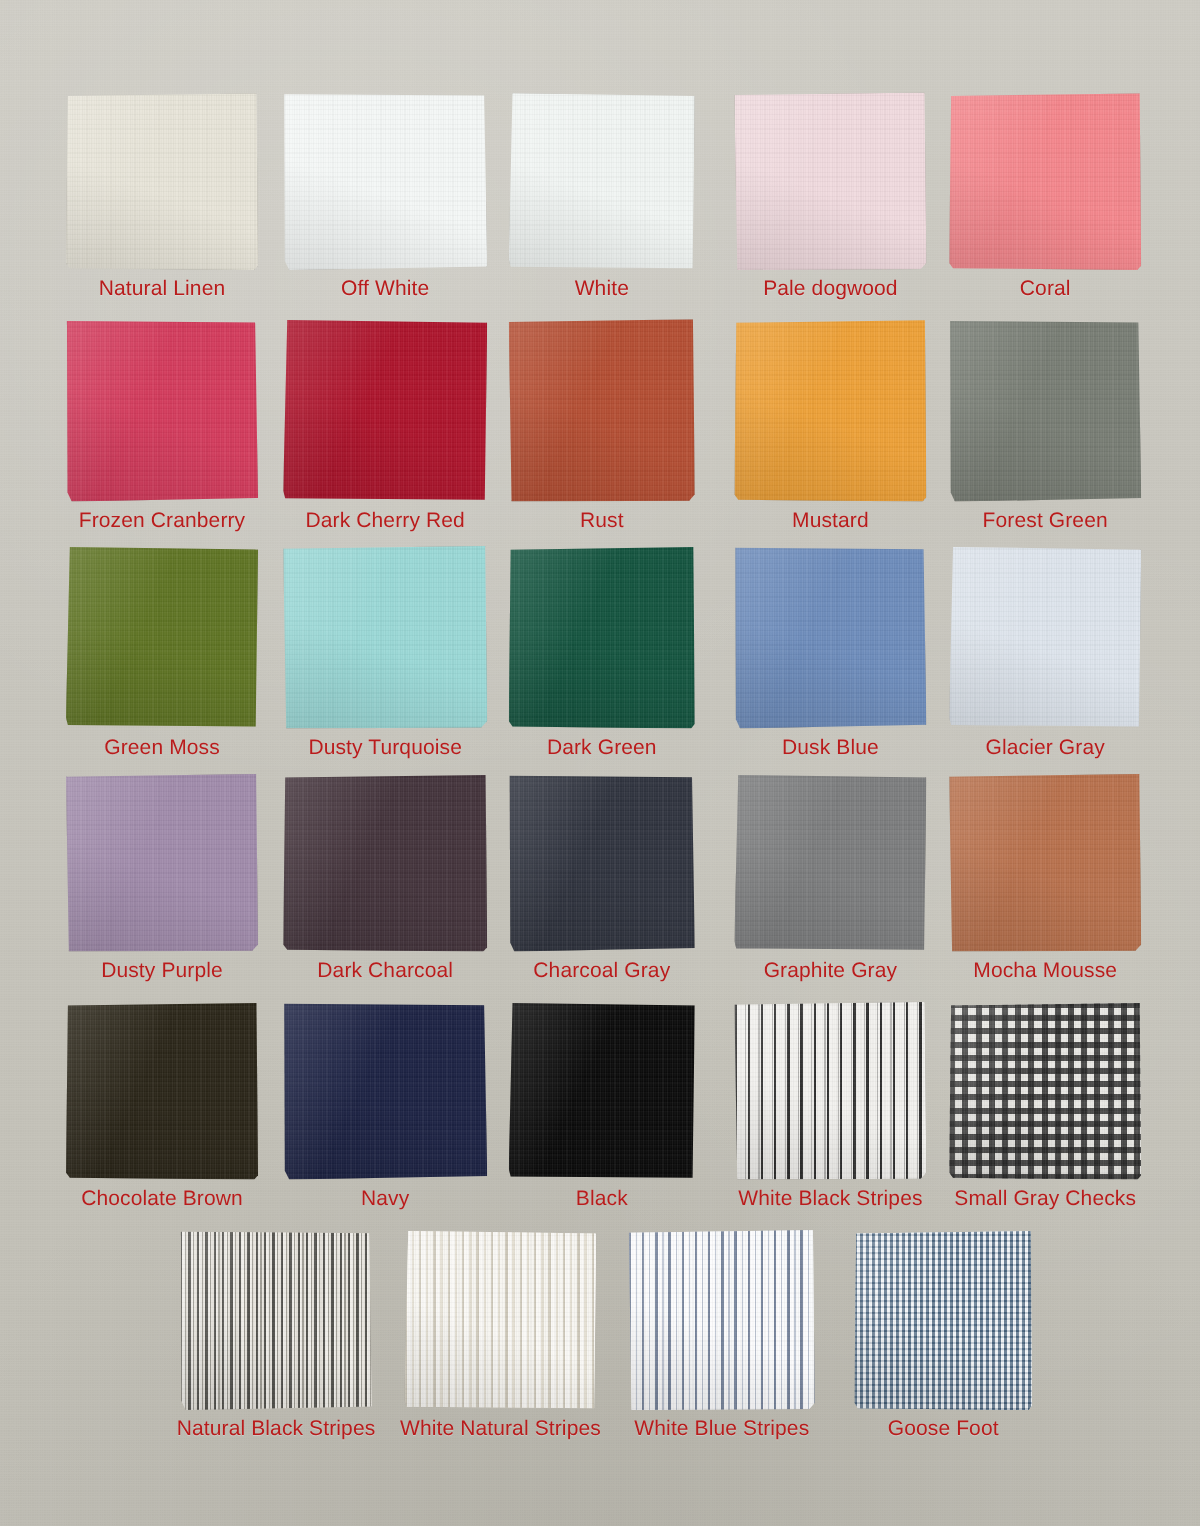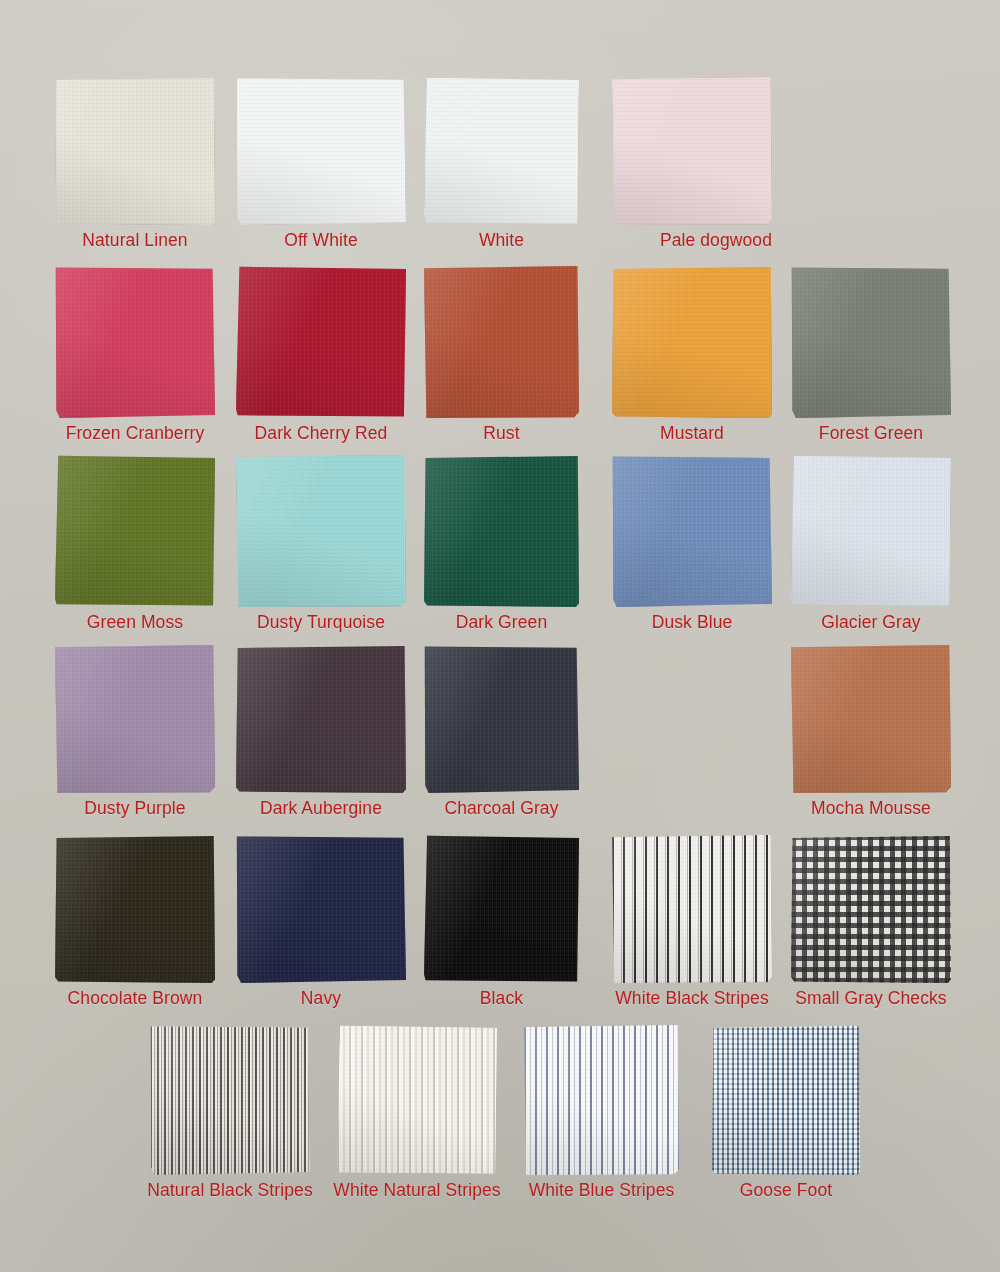--- a/index.html
+++ b/index.html
@@ -123,28 +123,37 @@
     </div>
     <div class="cell" style="left: 424px; top: 77px; width: 155px;">
       <div class="swatch-wrap" style="width: 155px; height: 148px;">
         <div class="swatch e3" style="background: rgb(241, 245, 243);">
           <div class="weave"></div>
           <div class="shade"></div>
         </div>
       </div>
       <div class="label">White</div>
     </div>
-    <div class="cell" style="left: 612px; top: 77px; width: 160px; align-items: flex-end;">
+    <div class="cell" style="left: 612px; top: 77px; width: 160px;">
       <div class="swatch-wrap" style="width: 160px; height: 148px;">
         <div class="swatch e4" style="background: rgb(240, 218, 222);">
           <div class="weave"></div>
           <div class="shade"></div>
         </div>
       </div>
       <div class="label">Pale dogwood</div>
+    </div>
+    <div class="cell" style="left: 791px; top: 77px; width: 160px;">
+      <div class="swatch-wrap" style="width: 160px; height: 148px;">
+        <div class="swatch e1" style="background: rgb(244, 134, 140);">
+          <div class="weave"></div>
+          <div class="shade"></div>
+        </div>
+      </div>
+      <div class="label">Coral</div>
     </div>
     <div class="cell" style="left: 55px; top: 266px; width: 160px;">
       <div class="swatch-wrap" style="width: 160px; height: 152px;">
         <div class="swatch e2" style="background: rgb(211, 59, 92);">
           <div class="weave"></div>
           <div class="shade"></div>
         </div>
       </div>
       <div class="label">Frozen Cranberry</div>
     </div>
@@ -238,31 +247,40 @@
       </div>
       <div class="label">Dusty Purple</div>
     </div>
     <div class="cell" style="left: 236px; top: 645px; width: 170px;">
       <div class="swatch-wrap" style="width: 170px; height: 148px;">
         <div class="swatch e1" style="background: rgb(68, 52, 60);">
           <div class="weave"></div>
           <div class="shade"></div>
         </div>
       </div>
-      <div class="label">Dark Aubergine</div>
+      <div class="label">Dark Charcoal</div>
     </div>
     <div class="cell" style="left: 424px; top: 645px; width: 155px;">
       <div class="swatch-wrap" style="width: 155px; height: 148px;">
         <div class="swatch e2" style="background: rgb(48, 52, 63);">
           <div class="weave"></div>
           <div class="shade"></div>
         </div>
       </div>
       <div class="label">Charcoal Gray</div>
     </div>
+    <div class="cell" style="left: 612px; top: 645px; width: 160px;">
+      <div class="swatch-wrap" style="width: 160px; height: 148px;">
+        <div class="swatch e3" style="background: rgb(124, 125, 126);">
+          <div class="weave"></div>
+          <div class="shade"></div>
+        </div>
+      </div>
+      <div class="label">Graphite Gray</div>
+    </div>
     <div class="cell" style="left: 791px; top: 645px; width: 160px;">
       <div class="swatch-wrap" style="width: 160px; height: 148px;">
         <div class="swatch e4" style="background: rgb(184, 113, 77);">
           <div class="weave"></div>
           <div class="shade"></div>
         </div>
       </div>
       <div class="label">Mocha Mousse</div>
     </div>
     <div class="cell" style="left: 55px; top: 835px; width: 160px;">

